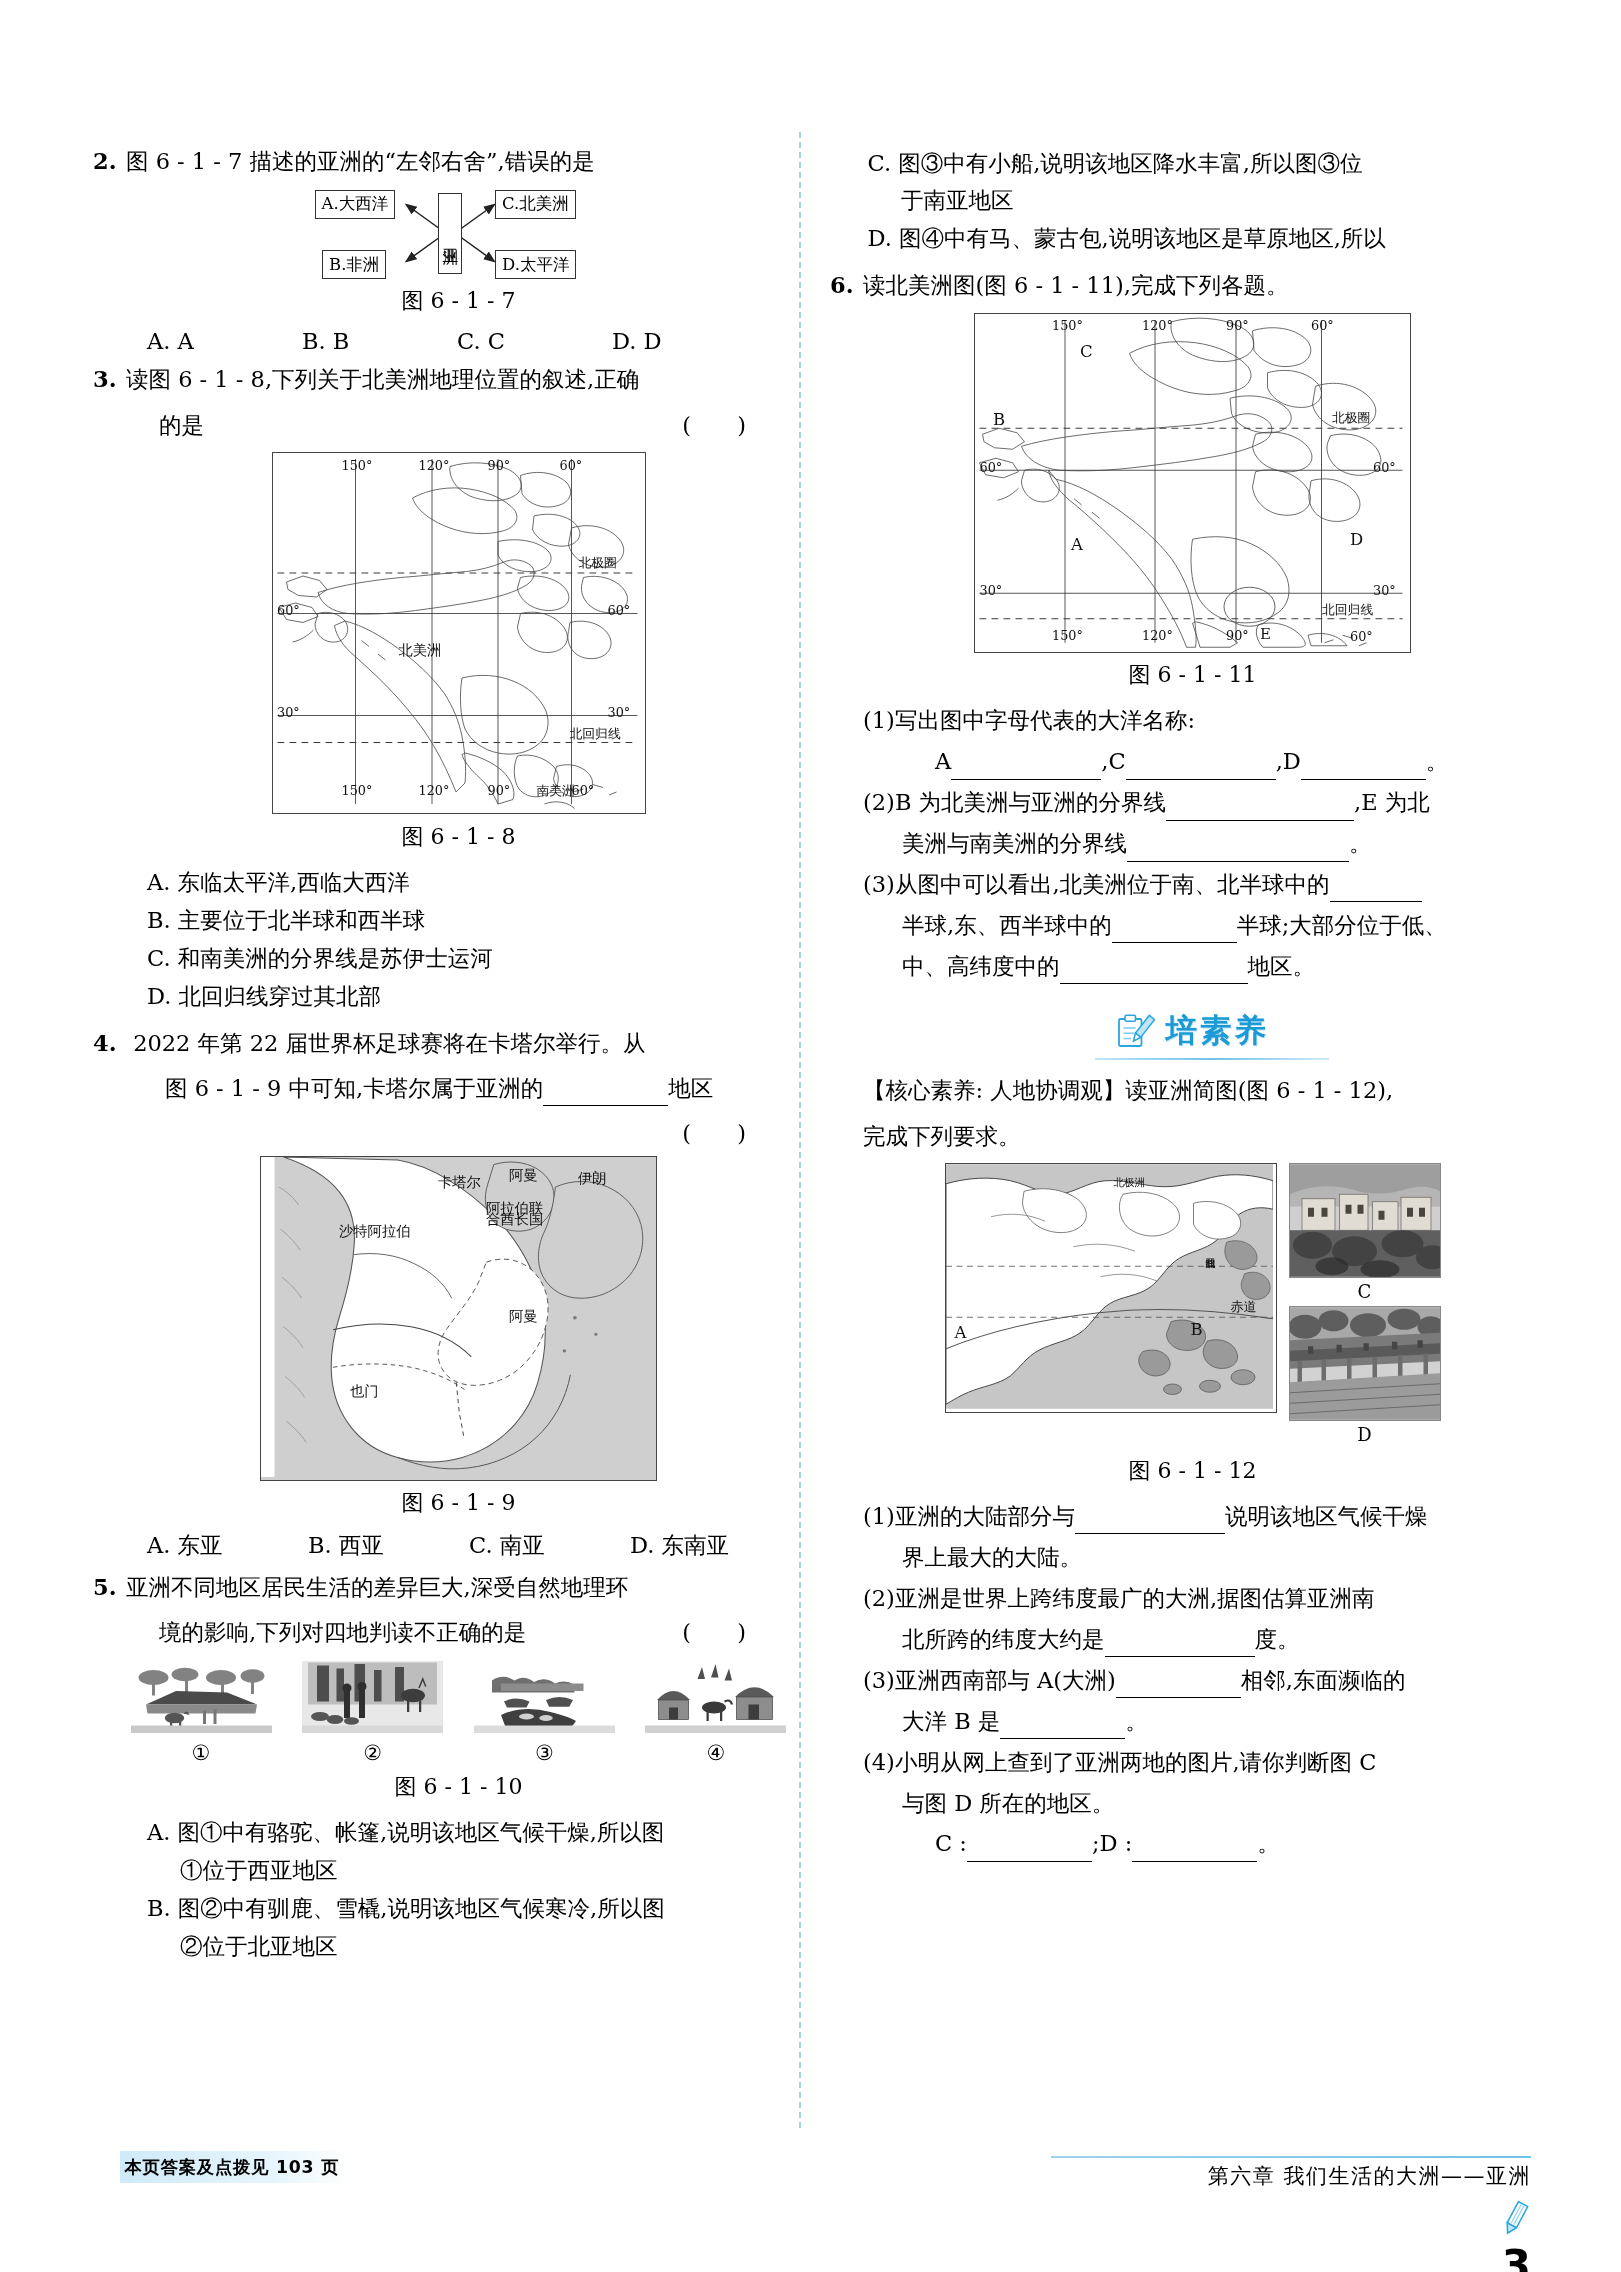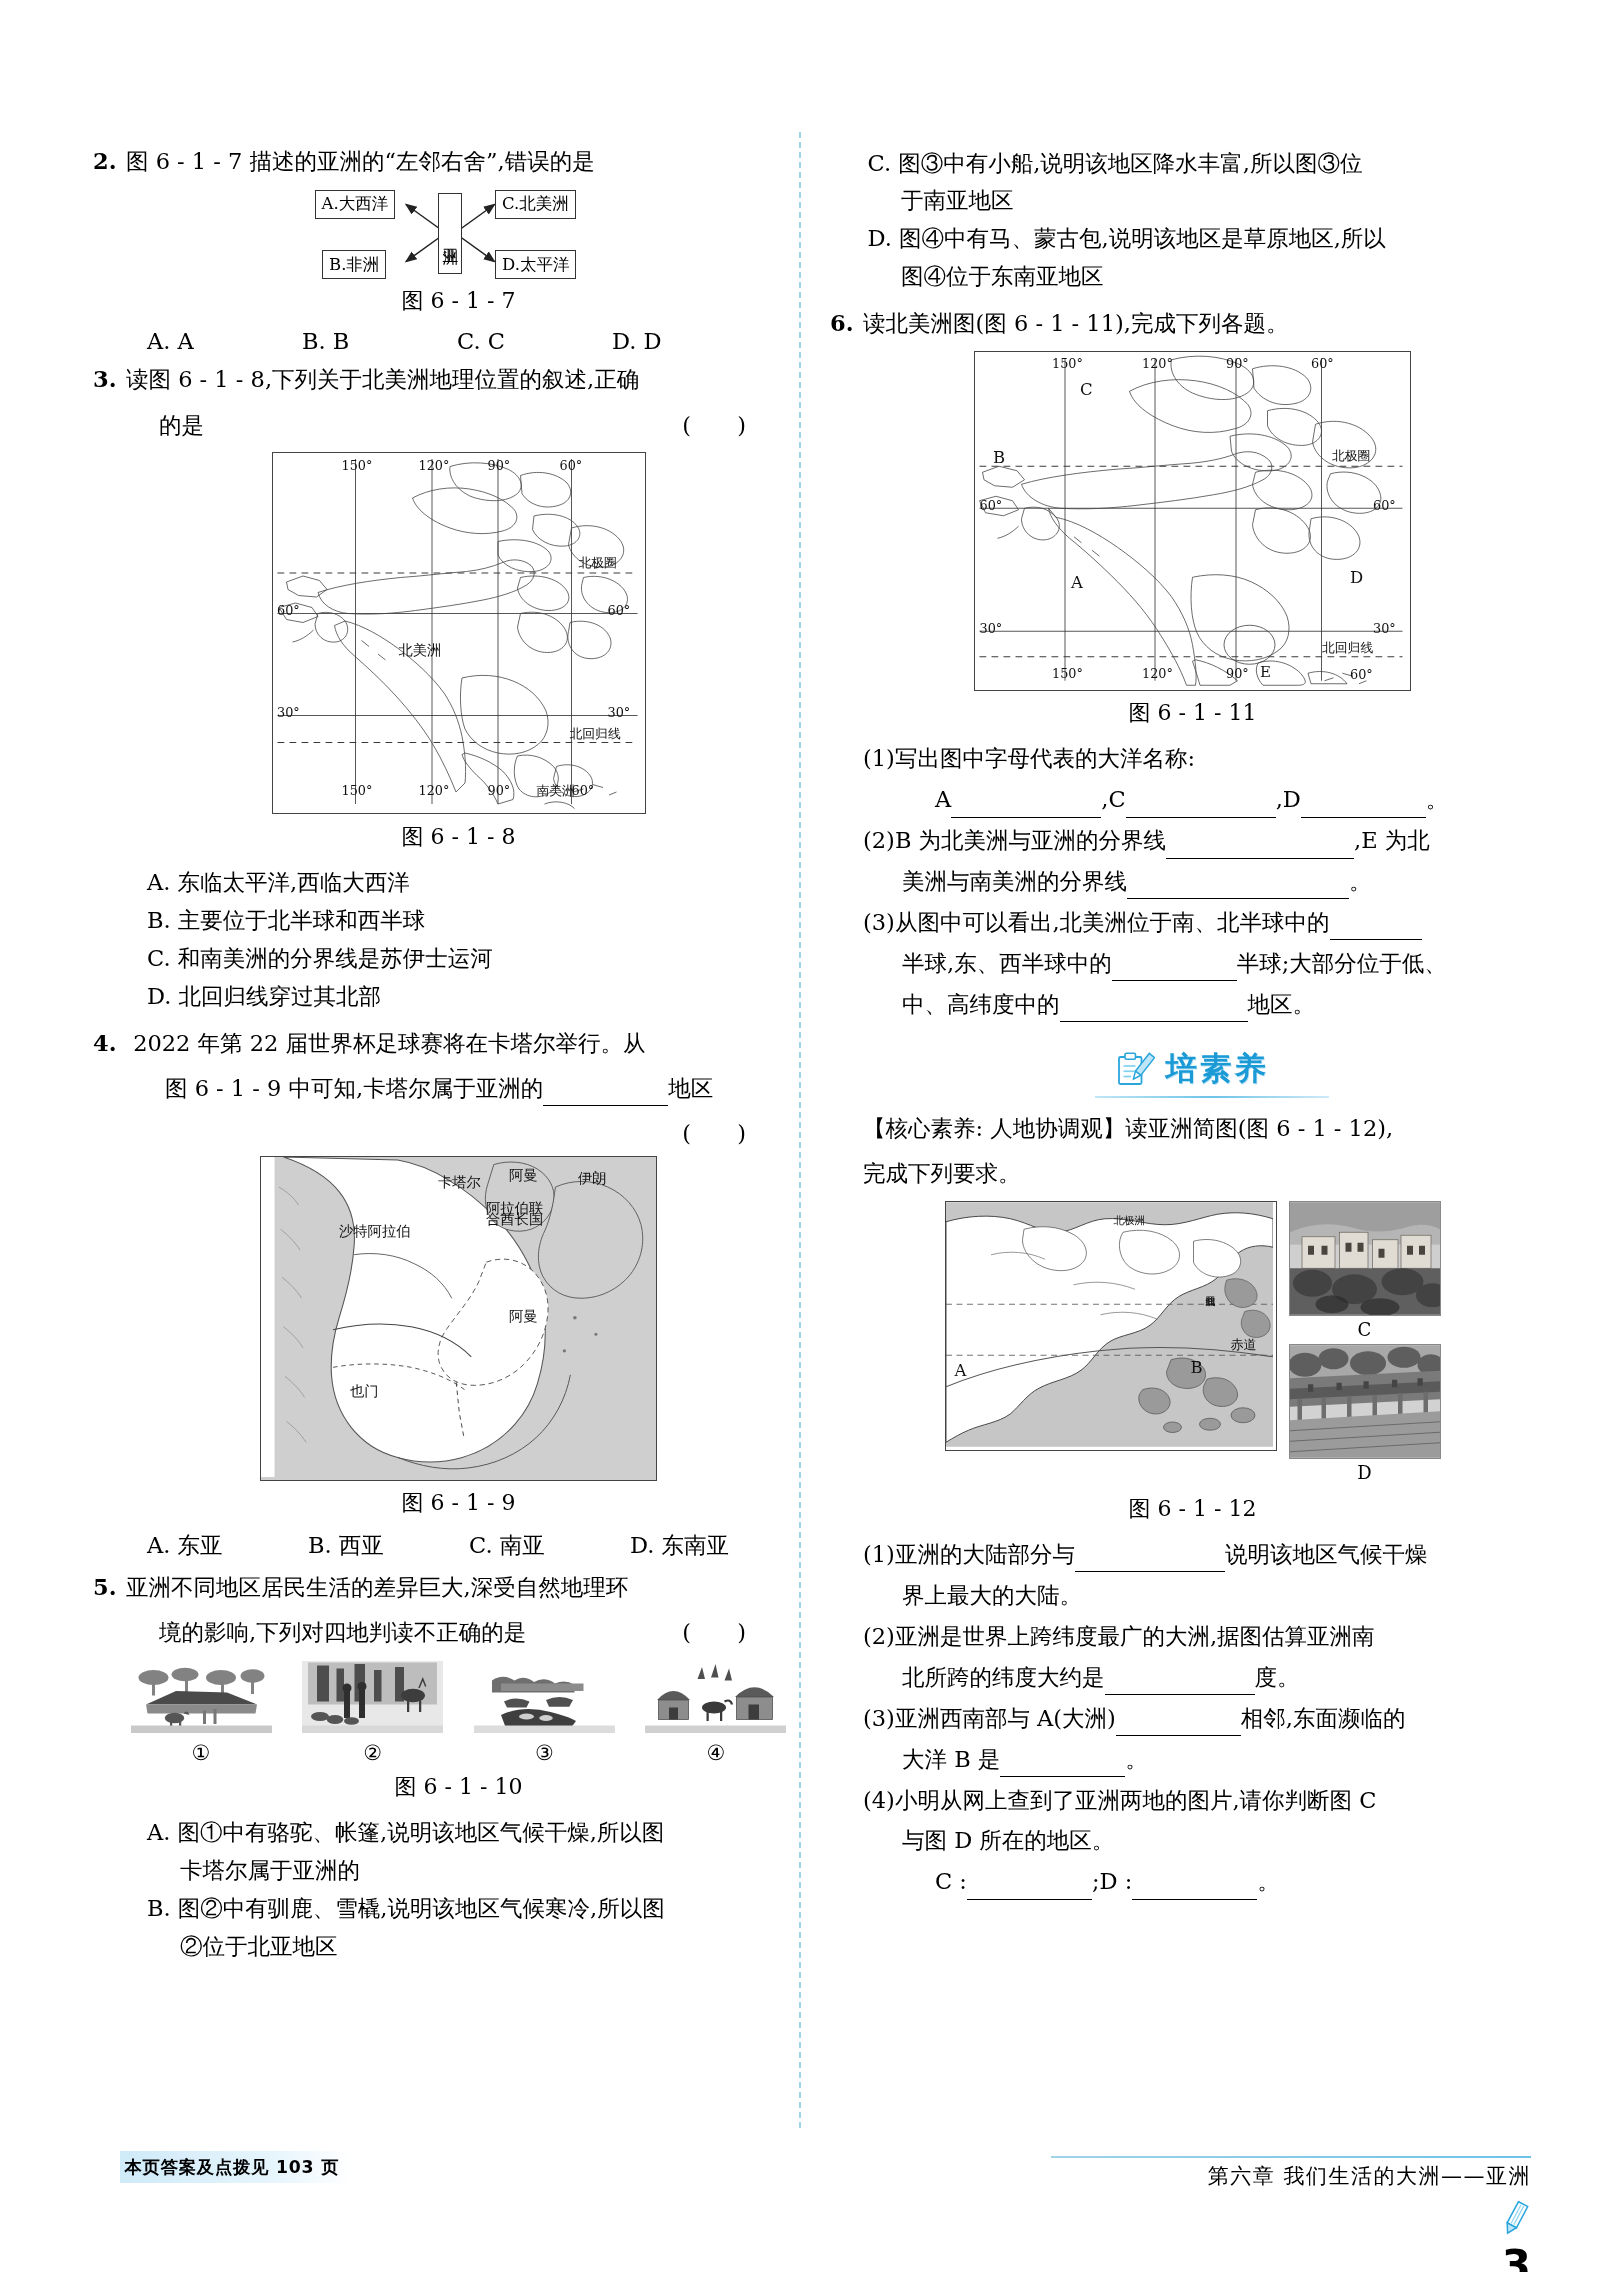--- a/index.html
+++ b/index.html
@@ -544,32 +544,31 @@
       </div>
       <div class="pnums">
         <span>①</span>
         <span>②</span>
         <span>③</span>
         <span>④</span>
       </div>
       <div class="cap">图 6 - 1 - 10</div>
 
       <div class="opt" style="margin-left:21px;">A. 图①中有骆驼、帐篷,说明该地区气候干燥,所以图</div>
-      <div class="opt" style="margin-left:54px;text-indent:0;padding-left:0;">卡塔尔属于亚洲的</div>
+      <div class="opt" style="margin-left:54px;text-indent:0;padding-left:0;">①位于西亚地区</div>
       <div class="opt" style="margin-left:21px;">B. 图②中有驯鹿、雪橇,说明该地区气候寒冷,所以图</div>
       <div class="opt" style="margin-left:54px;text-indent:0;padding-left:0;">②位于北亚地区</div>
 
     </div>
 
     <div class="col col-right">
 
       <div class="opt" style="margin-left:4.5px;">C. 图③中有小船,说明该地区降水丰富,所以图③位</div>
       <div class="opt" style="margin-left:38px;text-indent:0;padding-left:0;">于南亚地区</div>
       <div class="opt" style="margin-left:4.5px;">D. 图④中有马、蒙古包,说明该地区是草原地区,所以</div>
-      <div class="opt" style="margin-left:38px;text-indent:0;padding-left:0;">图④位于东南亚地区</div>
 
       <div class="q hang" style="margin-top:10.5px;">
         <span class="q-num">6.</span><span>读北美洲图(图 6 - 1 - 11),完成下列各题。</span>
       </div>
 
       <div class="figwrap">
         <div class="mapbox" style="width:435px;height:338px;">
           <svg width="432" height="335" viewBox="0 0 576 446">
             <g stroke="#333" stroke-width="1.1" fill="none">
               <line x1="120" y1="8" x2="120" y2="438"></line>

